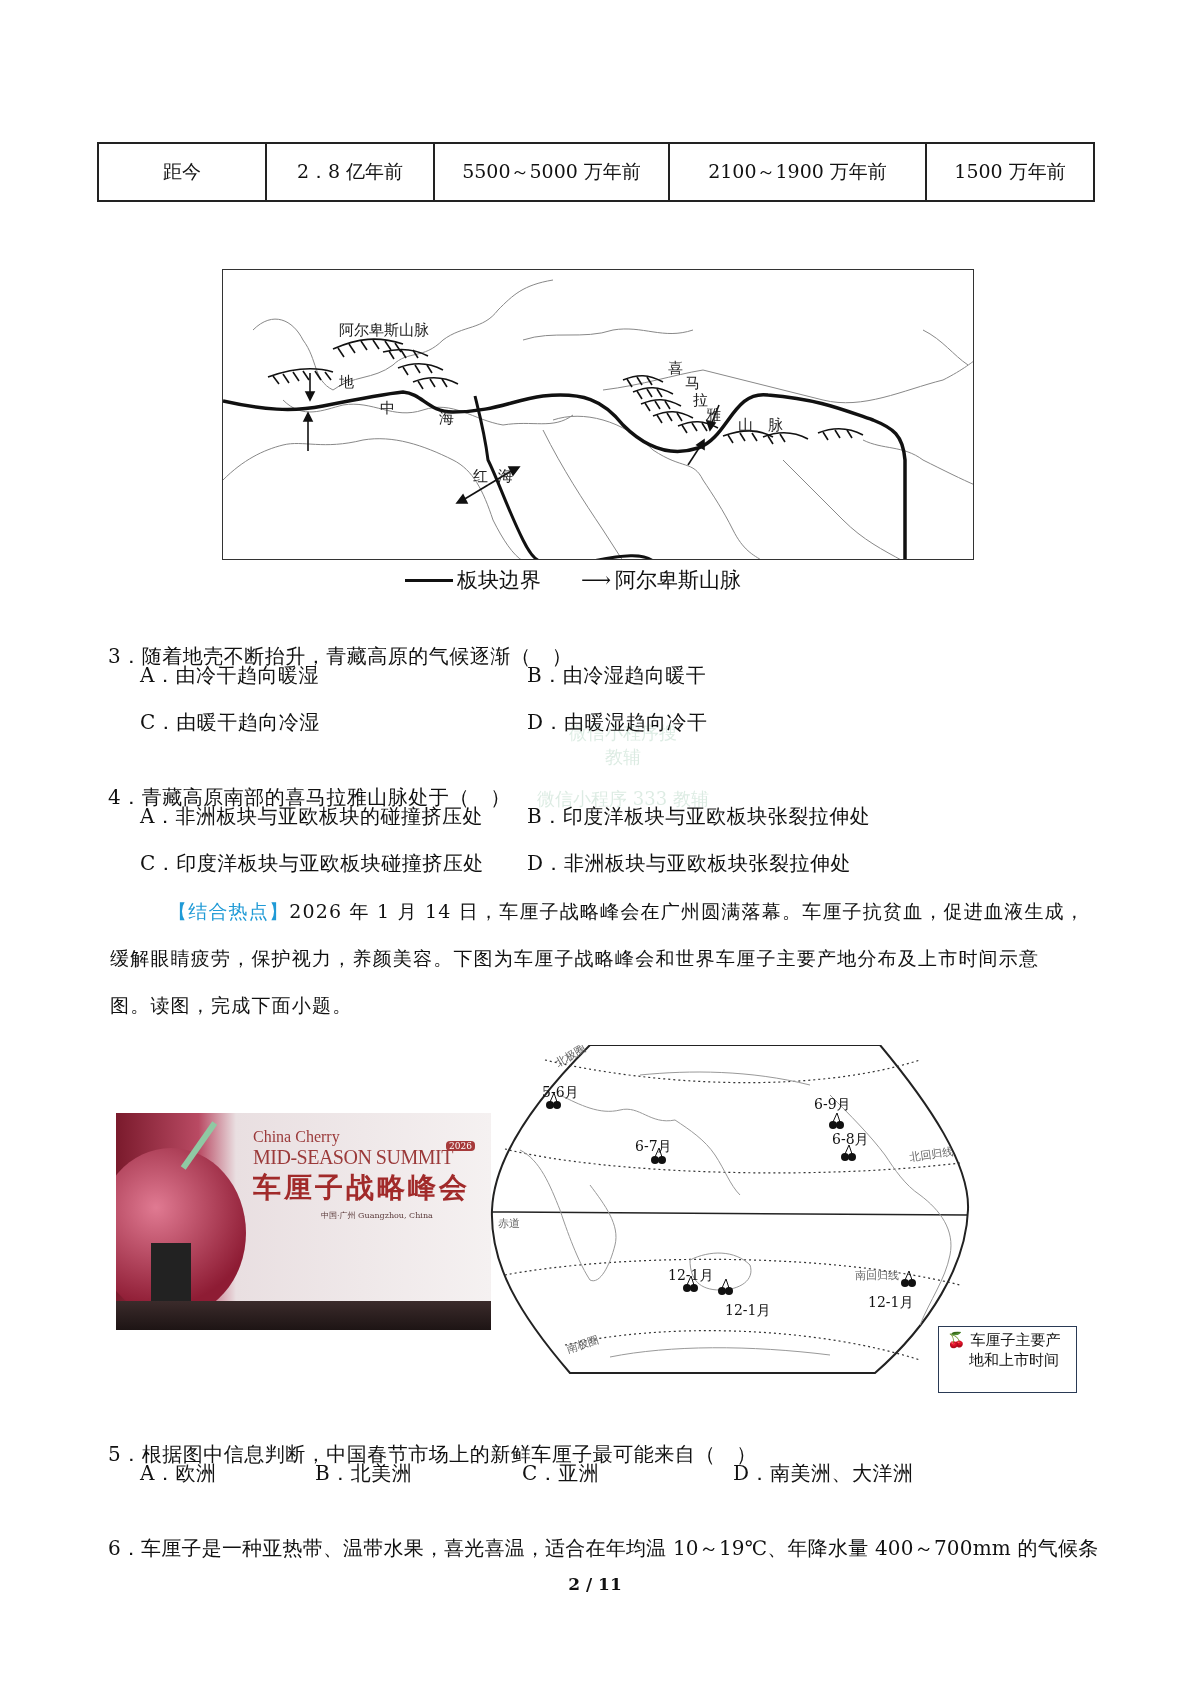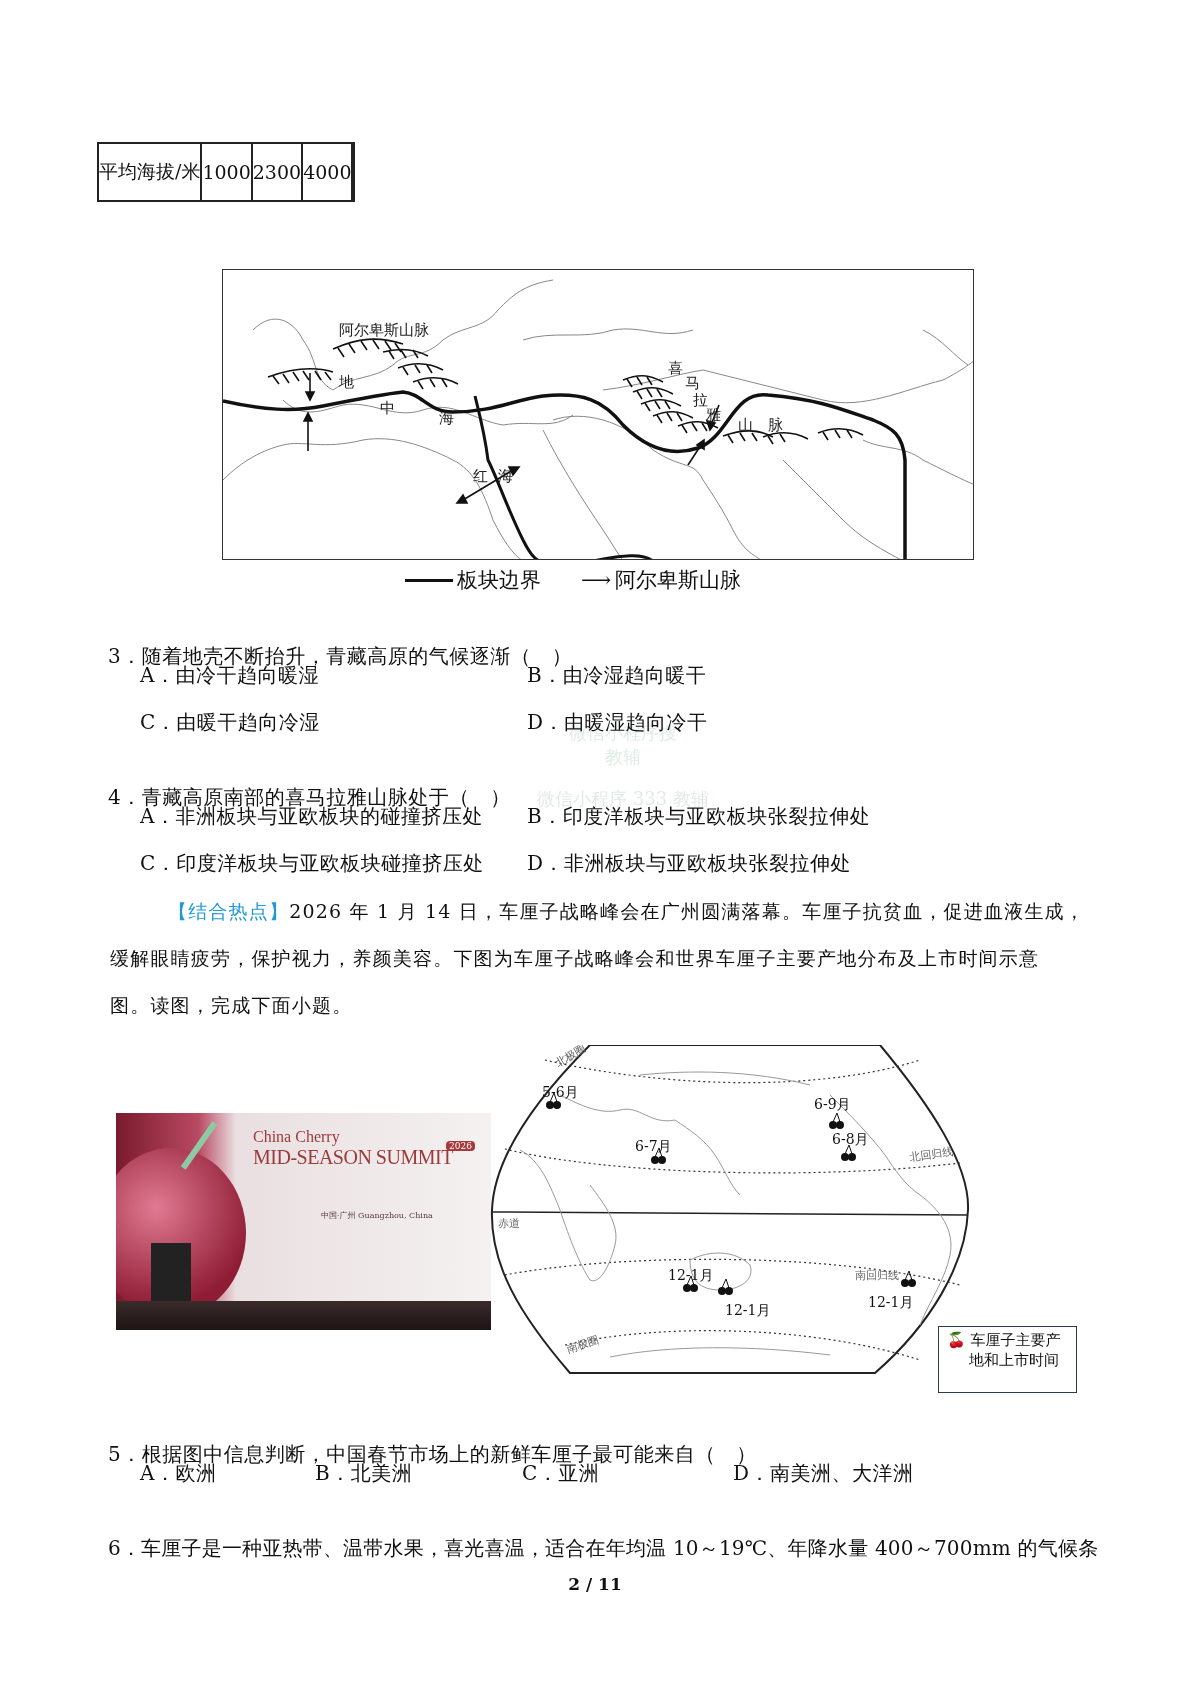--- a/index.html
+++ b/index.html
@@ -27,26 +27,26 @@
              box-sizing:border-box; font-size:15px; line-height:20px; padding:3px 4px 0 8px; background:#fff; }
   .page-num { position:absolute; top:1574px; left:0; width:1190px; text-align:center; font-size:17px; font-weight:bold; }
   .watermark { position:absolute; left:513px; top:690px; width:220px; height:140px; opacity:0.16; color:#2e8b57;
                font-size:18px; text-align:center; pointer-events:none;margin-top:31px; }
 </style>
 </head>
 <body>
 
 <table class="geo-table">
   <tbody>
-  <tr>
-    <td>平均海拔/米</td>
-    <td>1000</td>
-    <td>2300</td>
-    <td>4000</td>
-    <td></td>
+      <tr>
+    <td style="width:166px">距今</td>
+    <td style="width:166px">2．8 亿年前</td>
+    <td style="width:233px">5500～5000 万年前</td>
+    <td style="width:255px">2100～1900 万年前</td>
+    <td style="width:166px">1500 万年前</td>
   </tr>
 </tbody>
   </table>
 
 <div class="map1">
   <svg width="752" height="291" viewBox="0 0 752 291">
     <g fill="none" stroke="#888" stroke-width="1">
 
       <path d="M30 60 C50 40 70 50 80 70 C95 90 90 110 110 120 C130 105 150 110 170 95 C185 80 200 90 220 70 C240 55 260 60 275 40 C290 25 300 15 330 10"></path>
       <path d="M60 130 C80 150 100 140 120 135 C150 130 170 150 200 140 C230 130 250 150 280 155 C310 150 330 160 350 145"></path>
@@ -160,20 +160,21 @@
 </div>
 <div class="para" style="top:946px">缓解眼睛疲劳，保护视力，养颜美容。下图为车厘子战略峰会和世界车厘子主要产地分布及上市时间示意</div>
 <div class="para" style="top:993px">图。读图，完成下面小题。</div>
 
 <div class="photo">
   <div class="abs" style="left:-20px;top:35px;width:150px;height:170px;border-radius:50%;background:radial-gradient(circle at 40% 35%,#e07a92,#8e1c34 70%);"></div>
   <div class="abs" style="left:80px;top:5px;width:6px;height:55px;background:#8fc9a3;transform:rotate(35deg);"></div>
   <div class="abs" style="left:137px;top:15px;font-size:16px;color:#9b3a3a;font-family:'Liberation Serif',serif;">China Cherry</div>
   <div class="abs" style="left:137px;top:33px;font-size:20px;color:#9b3a3a;font-family:'Liberation Serif',serif;letter-spacing:-0.5px">MID-SEASON SUMMIT</div>
   <div class="abs" style="left:330px;top:28px;font-size:9px;color:#fff;background:#a63a3a;border-radius:4px;padding:0 3px">2026</div>
+  <div class="abs" style="left:137px;top:56px;font-size:28px;color:#a12a2a;font-weight:bold;letter-spacing:3px">车厘子战略峰会</div>
   <div class="abs" style="left:205px;top:97px;font-size:8px;color:#5a3a3a">中国·广州  Guangzhou, China</div>
   <div class="abs" style="left:35px;top:130px;width:40px;height:85px;background:#222;"></div>
   <div class="abs" style="left:0;top:188px;width:375px;height:29px;background:linear-gradient(180deg,#3b2b2b,#1d1414);"></div>
 </div>
 
 <div class="map2">
   <svg width="480" height="330" viewBox="0 0 480 330">
     <path d="M100 0 L390 0 C440 60 480 120 478 165 C476 220 440 280 385 328 L80 328 C30 270 0 220 2 165 C4 110 50 50 100 0 Z" fill="#fff" stroke="#222" stroke-width="2"></path>
     <g stroke="#333" stroke-width="1.2" stroke-dasharray="2 3" fill="none">
       <path d="M55 15 C160 40 320 50 430 15"></path>

